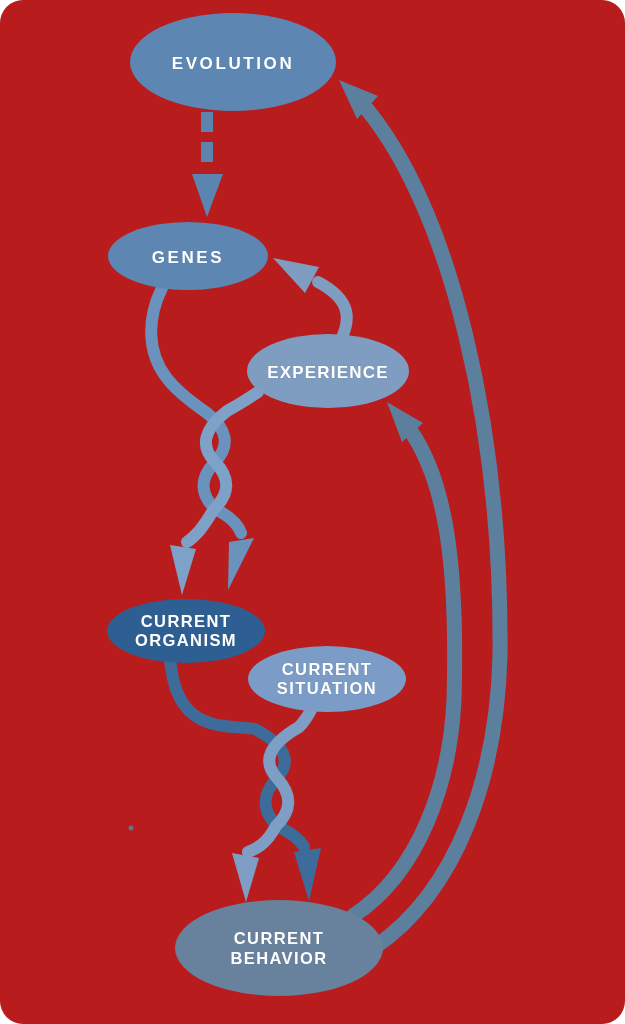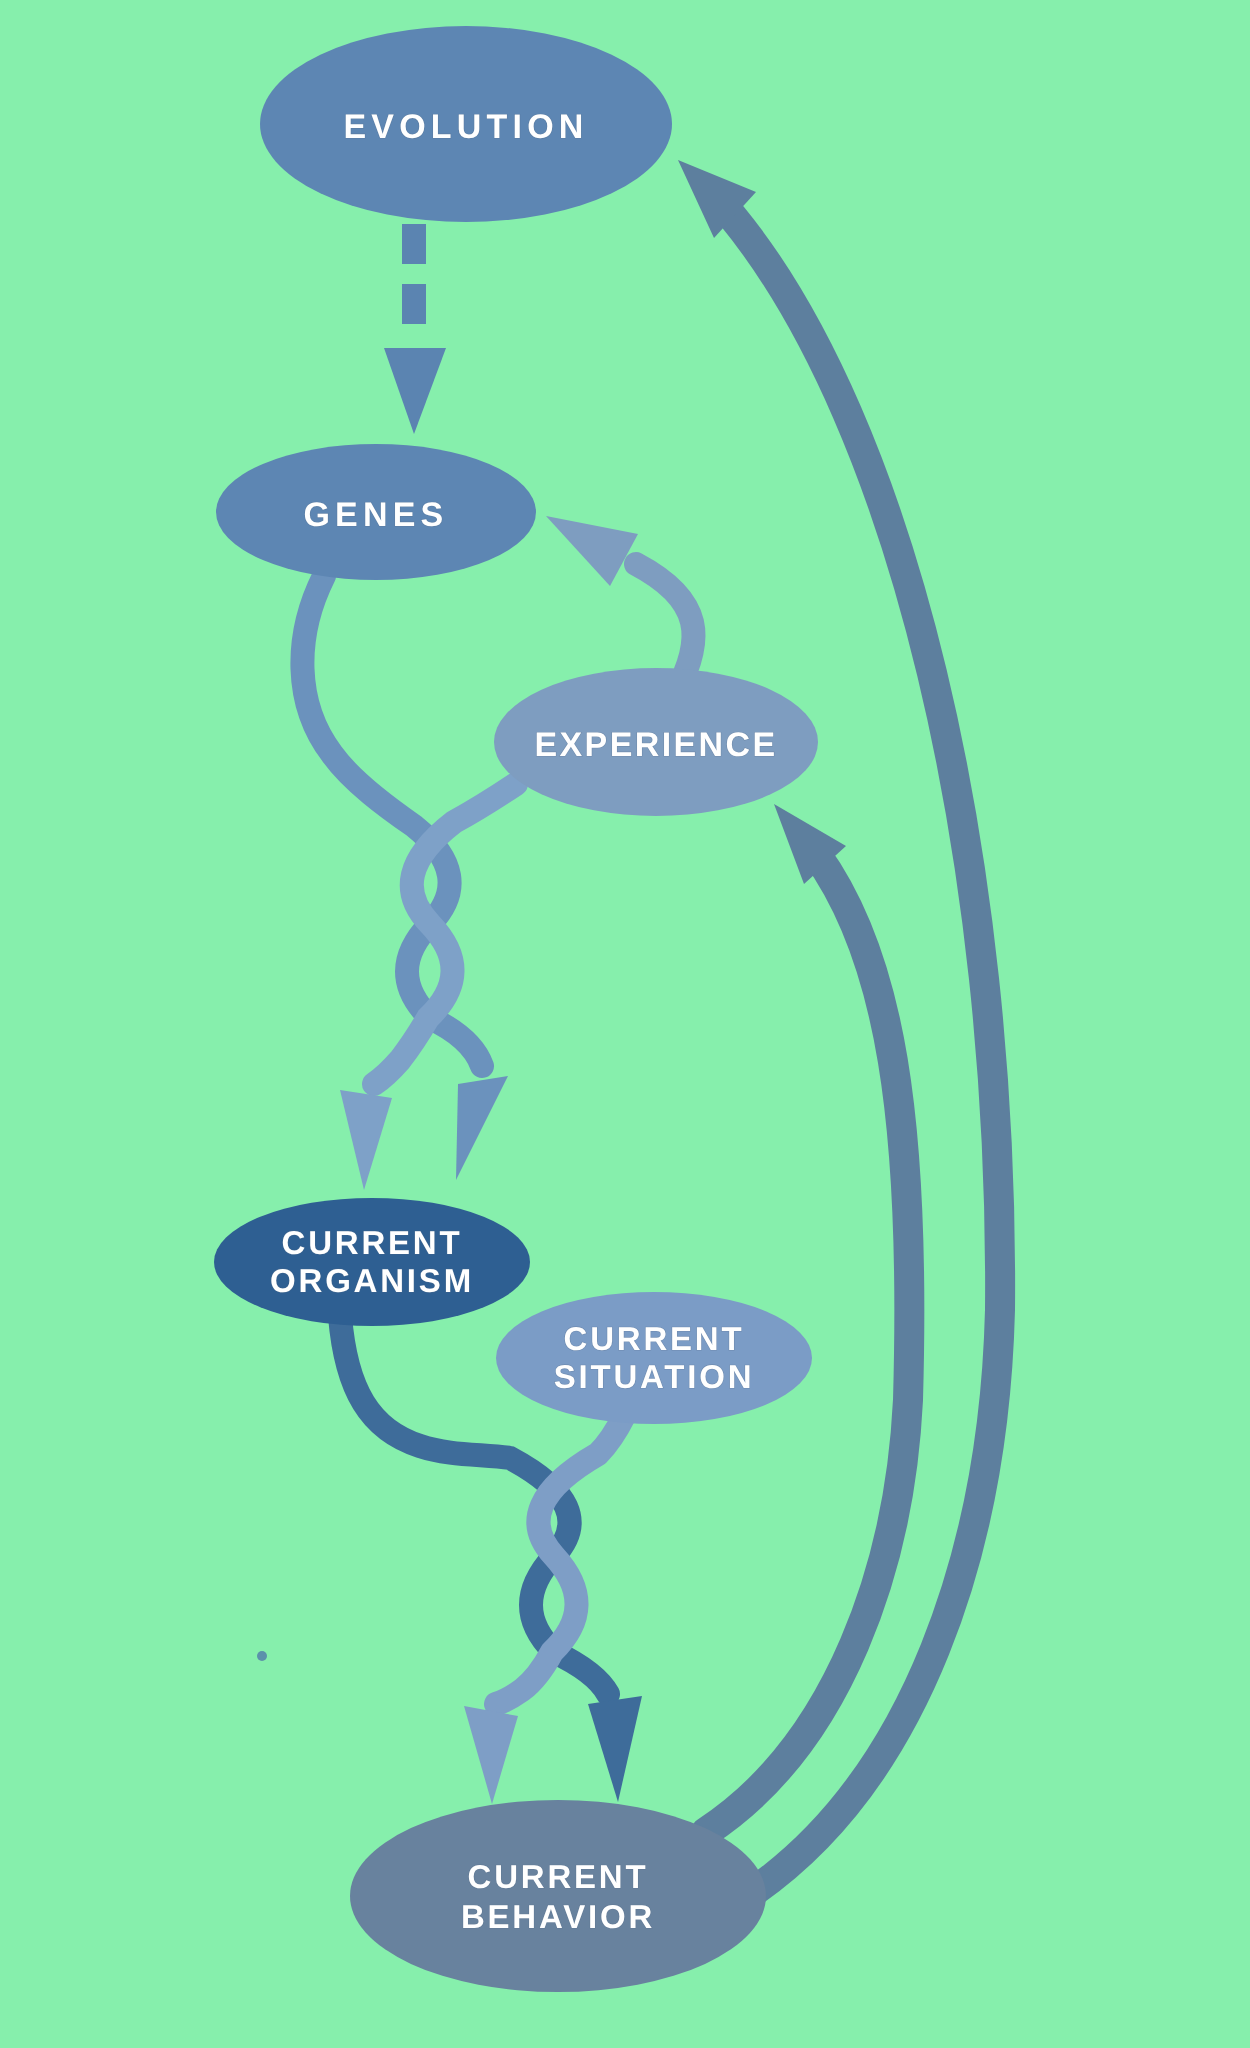--- a/index.html
+++ b/index.html
@@ -5,22 +5,23 @@
   html, body {
     margin: 0;
     padding: 0;
     background: #ffffff;
     font-family: "Liberation Sans", sans-serif;
   }
   .stage {
     position: relative;
     width: 625px;
     height: 1024px;
-    background: #86efac;
+    background: #b91c1c;
     overflow: hidden;
+    border-radius: 23px;
   }
   svg { display: block; }
   .node-label {
     font-family: "Liberation Sans", "DejaVu Sans", sans-serif;
     font-weight: bold;
     font-size: 17px;
     letter-spacing: 1.2px;
     text-anchor: middle;
     paint-order: stroke fill;
     stroke: rgba(90,110,135,0.35);

